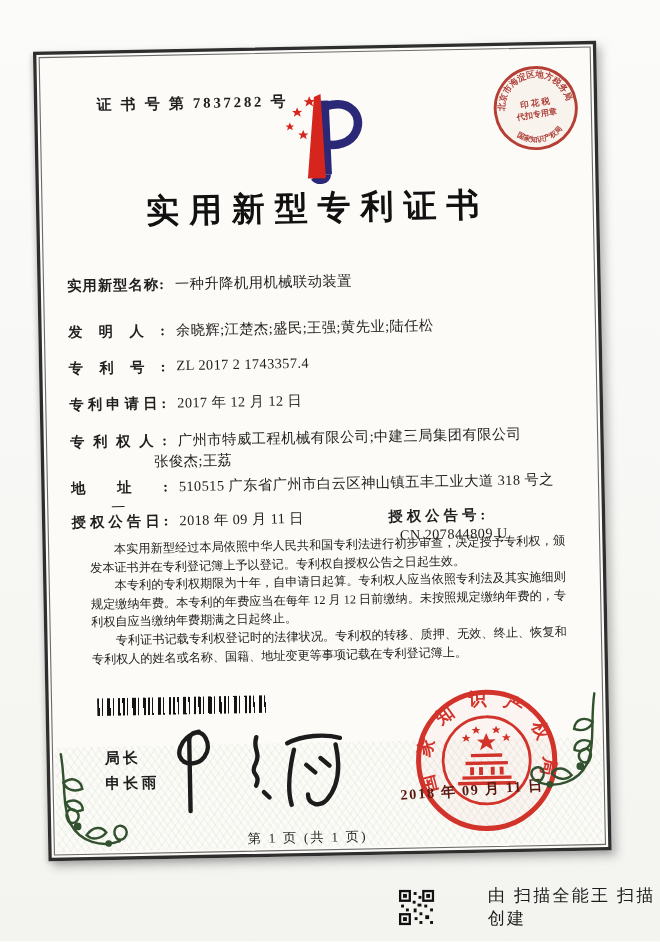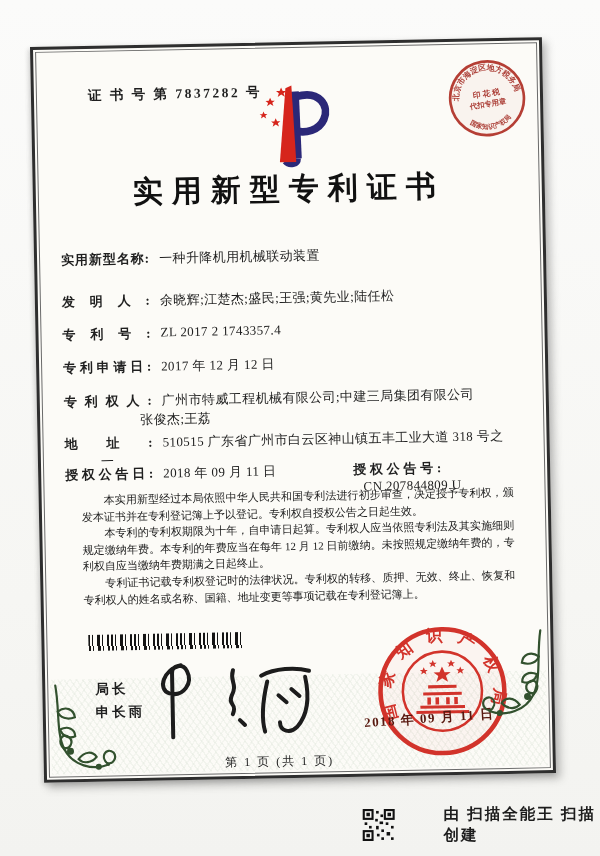--- a/index.html
+++ b/index.html
@@ -47,21 +47,21 @@
   .seal{position:absolute;left:328px;top:580px;width:138px;height:138px;opacity:.92;}
   .seal-date{position:absolute;left:318px;top:667px;font-size:13px;font-weight:700;
              color:#58180f;letter-spacing:1.5px;transform:rotate(-3deg);}
   .stamp{position:absolute;left:410px;top:14px;width:86px;height:86px;transform:rotate(-8deg);opacity:.95;}
   .page-footer{position:absolute;left:0;right:40px;top:708px;text-align:center;font-size:12px;letter-spacing:2px;}
   .ornament{position:absolute;width:72px;height:96px;}
   .orn-left{left:2px;top:632px;}
   .orn-right{right:2px;top:586px;transform:scaleX(-1);}
   
   .watermark{position:absolute;left:362px;top:804px;display:flex;align-items:center;gap:10px;}
-  .wm-text{font-size:15.5px;letter-spacing:2px;color:#1d1d1d;font-weight:700;
+  .wm-text{font-size:15.5px;letter-spacing:2px;color:#1d1d1d;font-weight:400;
            font-family:"Liberation Sans","DejaVu Sans",sans-serif;padding-left:38px;}
 </style>
 </head>
 <body>
 <div class="stage">
 
   <div class="page">
     <div class="inner-frame"></div>
     <div class="guilloche"></div>
 

